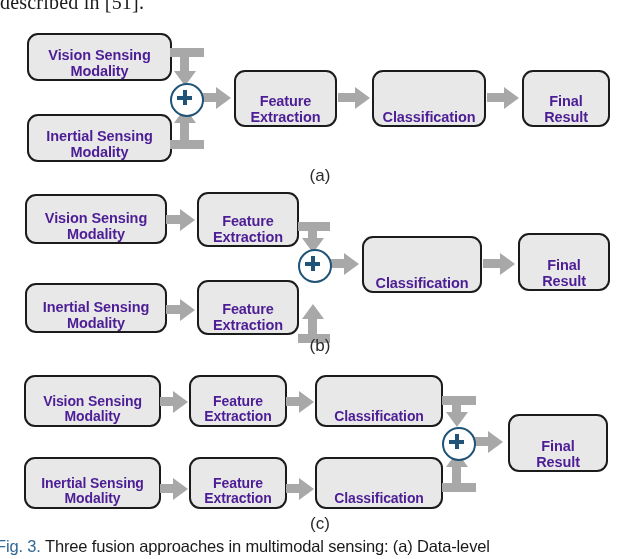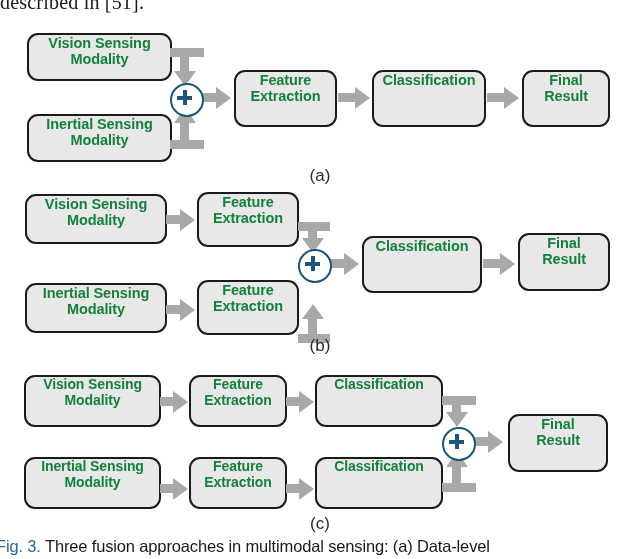--- a/index.html
+++ b/index.html
@@ -22,24 +22,24 @@
   .figure{position:absolute;left:0;top:0;width:640px;height:535px;}
   .panel{position:absolute;left:0;width:640px;}
 
   
   .box{
     position:absolute;
     box-sizing:border-box;
     background:#e8e8e8;
     border:2.2px solid #1b1b1b;
     border-radius:11px;
-    display:flex;align-items:flex-start;justify-content:center;
+    display:flex;align-items:flex-end;justify-content:center;
     text-align:center;
     font-weight:bold;
-    color:#15803d;
+    color:#4c1d95;
     line-height:1.12;
     letter-spacing:-.1px;
     box-shadow:0 0 0 0 rgba(0,0,0,0);
   }
   .box span{display:block;padding:0 3px;}
 
   
   .arrow-h{           
     position:absolute;background:#a8a8a8;height:9px;
   }

